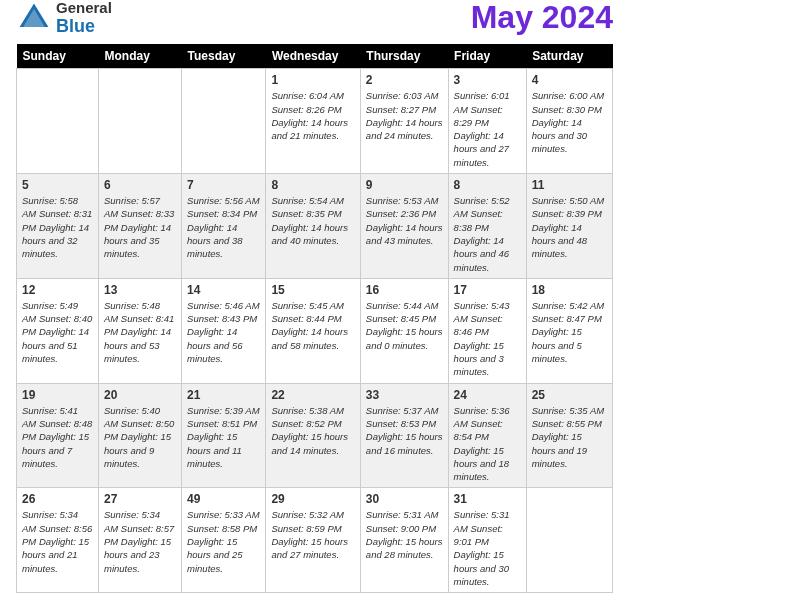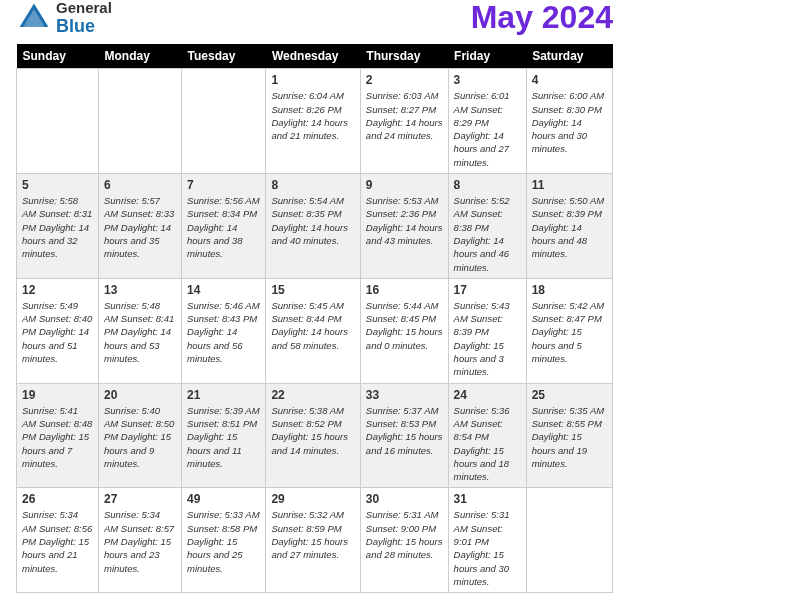--- a/index.html
+++ b/index.html
@@ -252,21 +252,21 @@
           <td>
             <span class="day-num">16</span>
             <div class="day-info">Sunrise: 5:44 AM
 Sunset: 8:45 PM
 Daylight: 15 hours
 and 0 minutes.</div>
           </td>
           <td>
             <span class="day-num">17</span>
             <div class="day-info">Sunrise: 5:43 AM
-Sunset: 8:39 PM
+Sunset: 8:46 PM
 Daylight: 15 hours
 and 3 minutes.</div>
           </td>
           <td>
             <span class="day-num">18</span>
             <div class="day-info">Sunrise: 5:42 AM
 Sunset: 8:47 PM
 Daylight: 15 hours
 and 5 minutes.</div>
           </td>

